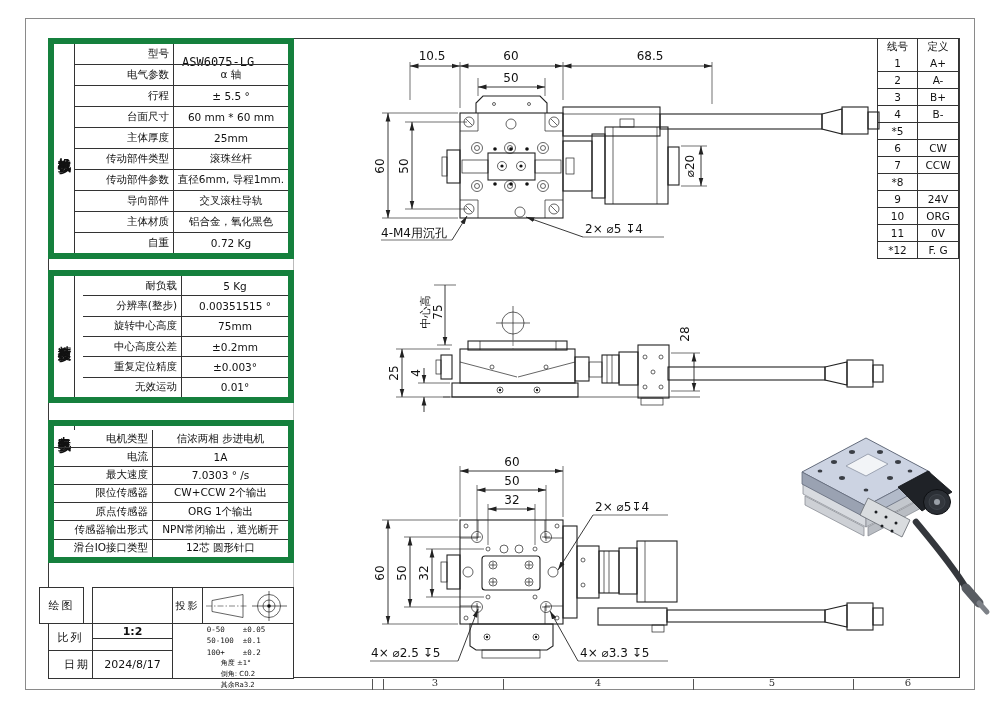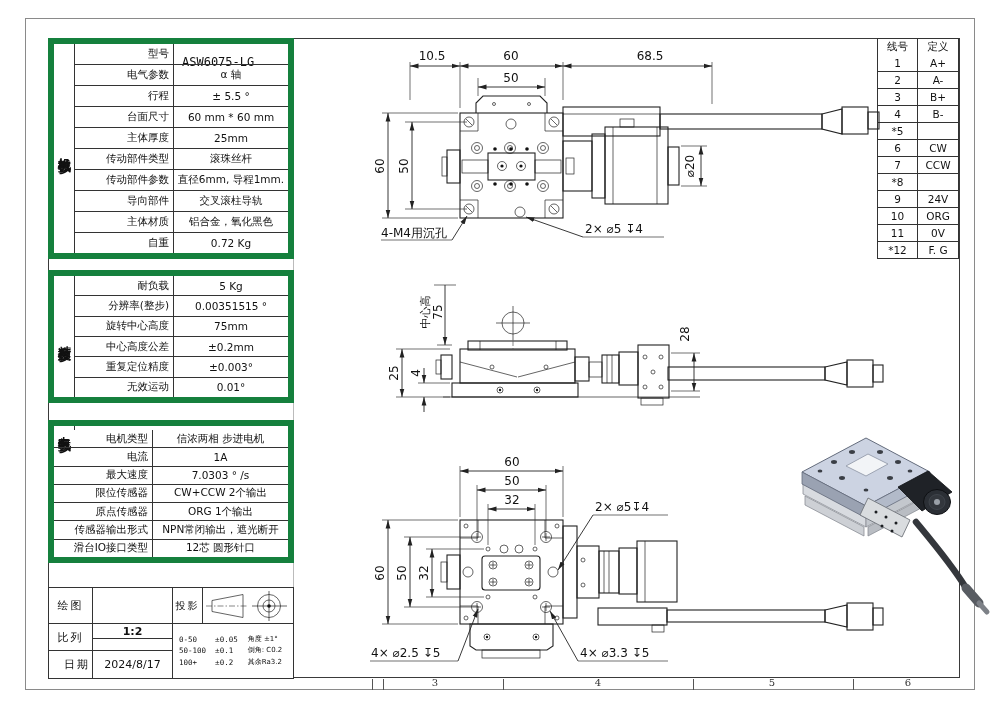--- a/index.html
+++ b/index.html
@@ -22,21 +22,21 @@
   .row:first-child{border-top:none;}
   .lbl{width:92px;border-right:1px solid #333;display:flex;align-items:center;justify-content:flex-end;
        padding:0 4px 0 2px;font-size:10.5px;white-space:nowrap;}
   .val{flex:1;display:flex;align-items:center;justify-content:center;font-size:10.5px;white-space:nowrap;}
   #sec-mech .row:first-child .val{justify-content:flex-start;padding-left:8px;font-family:"DejaVu Sans Mono",monospace;font-size:12px;margin-top:16px;}
   .spine{left:293px;top:38px;width:1px;height:640px;background:#bbb;}
   
   .tb-cell{border:1px solid #333;display:flex;align-items:center;justify-content:center;
            font-size:11px;background:#fff;}
   .tb-lbl{justify-content:center;letter-spacing:2px;}
-  .tol-box{border:1px solid #333;display:flex;align-items:center;background:#fff;}
+  .tol-box{border:1px solid #333;display:flex;align-items:center;background:#fff;flex-direction:column;}
   .tol-col{font-family:"DejaVu Sans Mono",monospace;font-size:7.5px;line-height:1.5;white-space:pre;padding-left:6px;}
   .note-col{font-size:7px;line-height:1.6;white-space:pre;padding-left:10px;}
   
   .wt{left:877px;top:38px;width:82px;border:1px solid #333;background:#fff;}
   .wt-row{display:flex;height:16px;border-top:1px solid #333;}
   .wt-row:first-child{border-top:none;}
   .wt-c1{width:39px;border-right:1px solid #333;display:flex;align-items:center;justify-content:center;font-size:10.5px;}
   .wt-c2{flex:1;display:flex;align-items:center;justify-content:center;font-size:10.5px;}
   
   svg text{font-family:"DejaVu Sans",sans-serif;}
@@ -111,21 +111,21 @@
         <div class="lbl">主体材质</div>
         <div class="val">铝合金，氧化黑色</div>
       </div>
         <div class="row">
         <div class="lbl">自重</div>
         <div class="val">0.72 Kg</div>
       </div>
       </div>
   </div>
 
-  <div class="abs sec" id="sec-prec" style="top:270px;height:133px;">
+  <div class="abs sec" id="sec-prec" style="top:270px;height:133px;gap:8px;">
     <div class="grp">精度参数</div>
     <div class="rows">
 
     <div class="row">
         <div class="lbl">耐负载</div>
         <div class="val">5 Kg</div>
       </div>
         <div class="row">
         <div class="lbl">分辨率(整步)</div>
         <div class="val">0.00351515 °</div>
@@ -177,21 +177,21 @@
         <div class="lbl">传感器输出形式</div>
         <div class="val">NPN常闭输出，遮光断开</div>
       </div>
         <div class="row">
         <div class="lbl">滑台IO接口类型</div>
         <div class="val">12芯 圆形针口</div>
       </div>
       </div>
   </div>
 
-  <div class="abs tb-cell tb-lbl" style="left:48px;top:587px;width:45px;height:37px;">绘图</div>
+  <div class="abs tb-cell tb-lbl" style="left:39px;top:587px;width:45px;height:37px;">绘图</div>
   <div class="abs tb-cell" style="left:92px;top:587px;width:81px;height:37px;"></div>
   <div class="abs tb-cell tb-lbl" style="left:172px;top:587px;width:31px;height:37px;font-size:10px;">投影</div>
   <div class="abs tb-cell" style="left:202px;top:587px;width:92px;height:37px;">
     <svg width="90" height="35" viewBox="0 0 90 35">
       <path class="cl" d="M3,18 H45"></path>
       <polygon class="t" points="9,12.5 40,6.5 40,29.5 9,23.5" fill="#fff"></polygon>
       <line class="t" x1="49" y1="18" x2="84" y2="18"></line>
       <line class="t" x1="66" y1="3" x2="66" y2="33"></line>
       <circle class="t" cx="66" cy="18" r="11.5" fill="#fff"></circle>
       <circle class="t" cx="66" cy="18" r="6"></circle>

